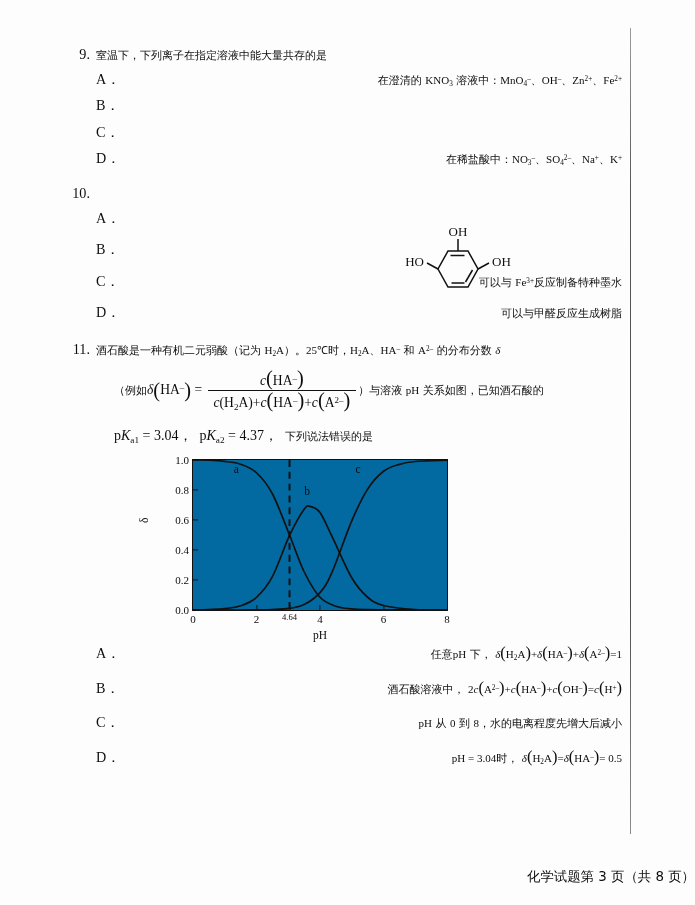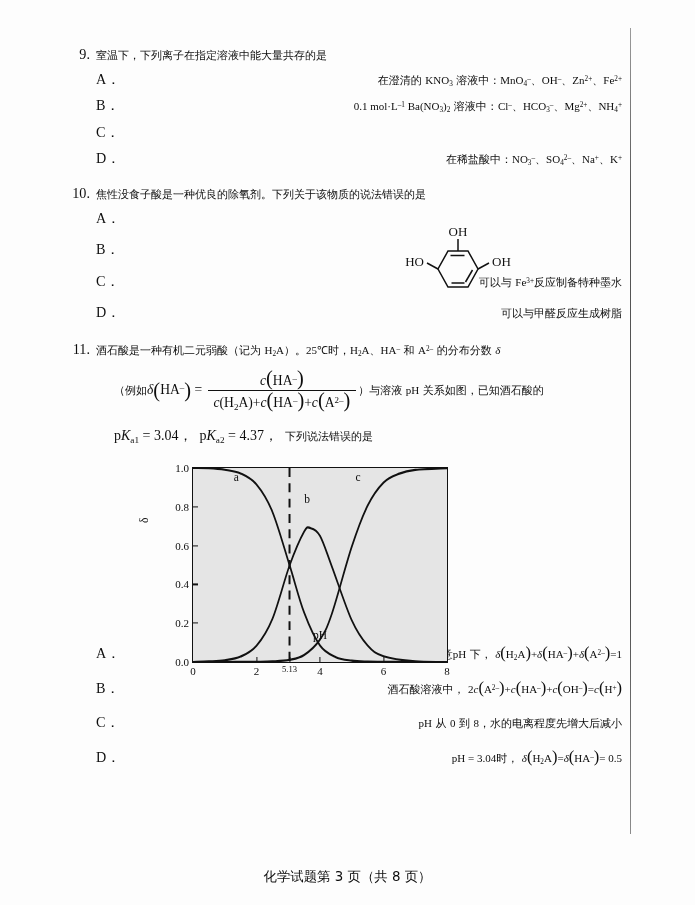--- a/index.html
+++ b/index.html
@@ -116,26 +116,26 @@
   
   .chart-area {
     position: relative;
     width: 320px;
     height: 180px;
     margin: 6px 0 2px 78px;
   }
   .plot {
     position: absolute;
     left: 52px;
-    top: 16px;
+    top: 8px;
     width: 256px;
-    height: 196px;
+    height: 152px;
     border: 1.6px solid #111;
     box-sizing: border-box;
-    background: #e5e5e5;
+    background: #0369a1;
   }
   .ylab {
     position: absolute;
     left: -2px;
     top: 72px;
     font-size: 11.5px;
     transform: rotate(-90deg);
     transform-origin: left top;
   }
   .ytick {
@@ -183,21 +183,21 @@
     position: absolute;
     font-size: 11.5px;
     font-family: "Liberation Serif", serif;
   }
 
   .footer {
     position: absolute;
     left: 0;
     right: 0;
     top: 868px;
-    text-align: center;
+    text-align: right;
     font-size: 13.4px;
     font-family: "DejaVu Sans", "Liberation Sans", sans-serif;
   }
 </style>
 </head>
 <body>
 
 <div class="page">
 
   <div class="scan-line"></div>
@@ -210,37 +210,35 @@
         <span class="qtext cn">室温下，下列离子在指定溶液中能大量共存的是</span>
       </div>
 
       <div class="opt">
         <span class="optlbl">A．</span>
         <span class="opttext cn">在澄清的 <span class="sym">KNO<sub>3</sub></span> 溶液中：<span class="sym">MnO<sub>4</sub><sup>–</sup>、OH<sup>–</sup>、Zn<sup>2+</sup>、Fe<sup>2+</sup></span></span>
       </div>
 
       <div class="opt">
         <span class="optlbl">B．</span>
-        <span class="opttext cn"><span class="sym">0.1 mol·L<sup>–1</sup> Ba(NO<sub>3</sub>)<sub>2</sub></span> 溶液中：<span class="sym">Cl<sup>–</sup>、HCO<sub>3</sub><sup>–</sup>、Mg<sup>2+</sup>、NH<sub>4</sub><sup>+</sup></span></span>
       </div>
 
       <div class="opt">
         <span class="optlbl">C．</span>
       </div>
 
       <div class="opt">
         <span class="optlbl">D．</span>
         <span class="opttext cn">在稀盐酸中：<span class="sym">NO<sub>3</sub><sup>–</sup>、SO<sub>4</sub><sup>2–</sup>、Na<sup>+</sup>、K<sup>+</sup></span></span>
       </div>
     </div>
 
     <div class="qblock q10wrap" style="margin-top:14px;">
       <div class="qline">
         <span class="qnum">10.</span>
-        <span class="qtext cn">焦性没食子酸是一种优良的除氧剂。下列关于该物质的说法错误的是</span>
       </div>
 
       <div class="opt" style="margin-bottom:11px;">
         <span class="optlbl">A．</span>
       </div>
 
       <div class="opt" style="margin-bottom:11px;">
         <span class="optlbl">B．</span>
       </div>
 
@@ -312,21 +310,21 @@
           <div class="ytick" style="top:60%">0.4</div>
           <div class="ytickmark" style="top:60%"></div>
           <div class="ytick" style="top:80%">0.2</div>
           <div class="ytickmark" style="top:80%"></div>
           <div class="ytick" style="top:100%">0.0</div>
           <div class="ytickmark" style="top:100%"></div>
 
           <div class="xtick" style="left:0%">0</div>
           <div class="xtick" style="left:25%">2</div>
           <div class="xtickmark" style="left:25%"></div>
-          <div class="xtick small" style="left:38%">5.13</div>
+          <div class="xtick small" style="left:38%">4.64</div>
           <div class="xtickmark" style="left:38%"></div>
           <div class="xtick" style="left:50%">4</div>
           <div class="xtickmark" style="left:50%"></div>
           <div class="xtick" style="left:75%">6</div>
           <div class="xtickmark" style="left:75%"></div>
           <div class="xtick" style="left:100%">8</div>
 
           <svg id="curve-svg" viewBox="0 0 256 152" preserveAspectRatio="none" style="position:absolute;left:0;top:0;width:100%;height:100%;">
             <path id="vline" stroke="#111" stroke-width="2" stroke-dasharray="7,5" fill="none" d="M97.28,0 L97.28,152"></path>
             <path id="curve-a" fill="none" stroke="#111" stroke-width="1.7" d="M0.00,0.00 C2.67,0.03 10.67,-0.08 16.00,0.15 C21.33,0.38 26.67,0.68 32.00,1.37 C37.33,2.05 42.67,2.33 48.00,4.26 C53.33,6.18 58.67,7.93 64.00,12.92 C69.33,17.91 74.45,23.69 80.00,34.20 C85.55,44.71 91.95,62.83 97.28,76.00 C102.61,89.17 106.88,102.73 112.00,113.24 C117.12,123.75 122.67,133.25 128.00,139.08 C133.33,144.91 138.67,146.22 144.00,148.20 C149.33,150.18 154.67,150.35 160.00,150.94 C165.33,151.52 170.67,151.54 176.00,151.70 C181.33,151.85 184.00,151.80 192.00,151.85 C200.00,151.90 213.33,151.97 224.00,152.00 C234.67,152.03 250.67,152.00 256.00,152.00"></path>

